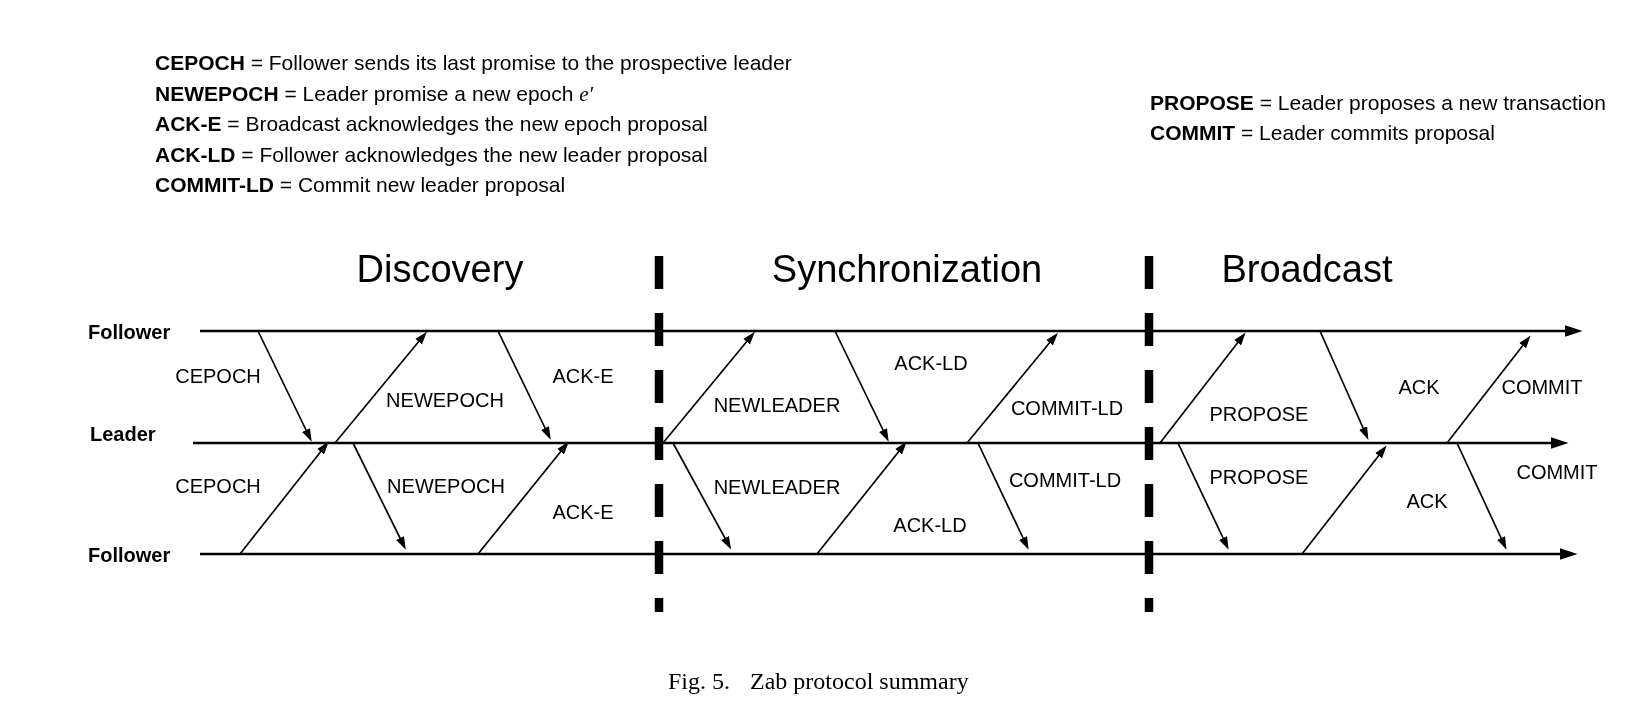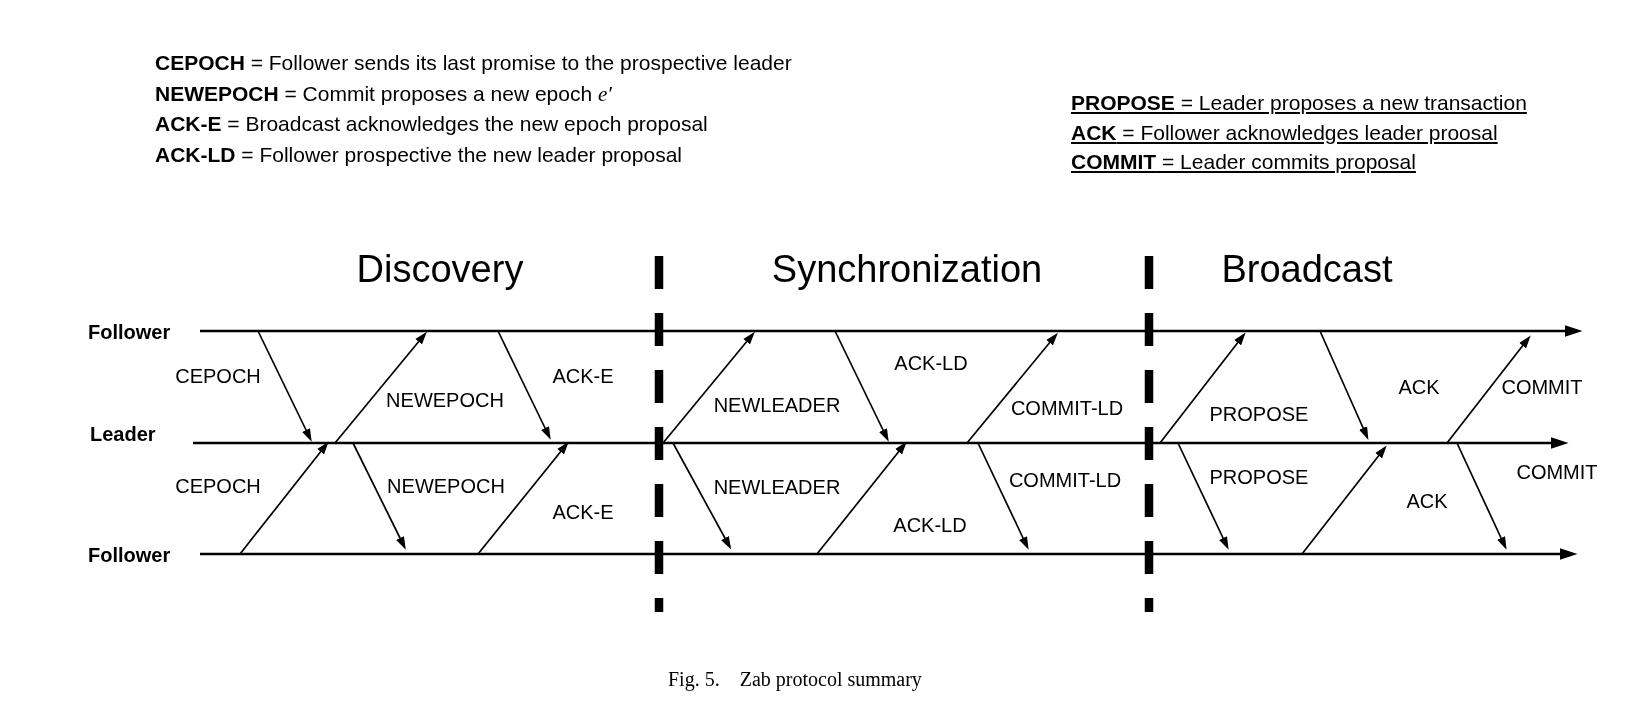--- a/index.html
+++ b/index.html
@@ -2,49 +2,49 @@
 <html><head>
 <meta charset="utf-8">
 <style>
   html,body { margin:0; padding:0; background:#ffffff; }
   .page {
     position:relative; width:1651px; height:724px; background:#ffffff;
     color:#000000; font-family:"Liberation Sans", sans-serif; overflow:hidden;
   }
   .legend { position:absolute; font-size:21px; line-height:29.5px; white-space:nowrap; }
   .legend-left  { left:155px;  top:48px; }
-  .legend-right { left:1071px; top:88px;text-decoration:underline; }
+  .legend-right { left:1150px; top:88px; }
   .legend b { font-weight:bold; }
   .legend .math { font-family:"Liberation Serif", serif; font-style:italic; }
   svg.diagram { position:absolute; left:0; top:0; }
   svg.diagram text { fill:#000000; }
   .phase-title { font-size:38px; text-anchor:middle; }
   .lane-label  { font-size:20px; font-weight:bold; }
   .msg-label   { font-size:20px; text-anchor:middle; }
   .caption {
     position:absolute; left:668px; top:668px;
-    font-family:"Liberation Serif", serif; font-size:20px; white-space:nowrap;
+    font-family:"Liberation Serif", serif; font-size:24px; white-space:nowrap;
   }
   .caption .fig-num { margin-right:20px; }
 </style>
 </head>
 <body>
 
 <div class="page">
 
   <div class="legend legend-left">
     <div><b>CEPOCH</b><span> = Follower sends its last promise to the prospective leader</span><span class="math"></span></div>
-    <div><b>NEWEPOCH</b><span> = Commit proposes a new epoch </span><span class="math">e′</span></div>
+    <div><b>NEWEPOCH</b><span> = Leader promise a new epoch </span><span class="math">e′</span></div>
     <div><b>ACK-E</b><span> = Broadcast acknowledges the new epoch proposal</span><span class="math"></span></div>
-    <div><b>ACK-LD</b><span> = Follower prospective the new leader proposal</span><span class="math"></span></div>
+    <div><b>ACK-LD</b><span> = Follower acknowledges the new leader proposal</span><span class="math"></span></div>
+    <div><b>COMMIT-LD</b><span> = Commit new leader proposal</span><span class="math"></span></div>
   </div>
 
   <div class="legend legend-right">
     <div><b>PROPOSE</b><span> = Leader proposes a new transaction</span></div>
-    <div><b>ACK</b><span> = Follower acknowledges leader proosal</span></div>
     <div><b>COMMIT</b><span> = Leader commits proposal</span></div>
   </div>
 
   <svg class="diagram" width="1651" height="724" viewBox="0 0 1651 724">
     <defs>
       <marker id="ah-small" viewBox="0 0 12 8" refX="2" refY="4" markerWidth="13" markerHeight="9" markerUnits="userSpaceOnUse" orient="auto">
         <path d="M0 0 L12 4 L0 8 z" fill="#000"></path>
       </marker>
       <marker id="ah-big" viewBox="0 0 12 8" refX="1" refY="4" markerWidth="18" markerHeight="12" markerUnits="userSpaceOnUse" orient="auto">
         <path d="M0 0 L12 4 L0 8 z" fill="#000"></path>

